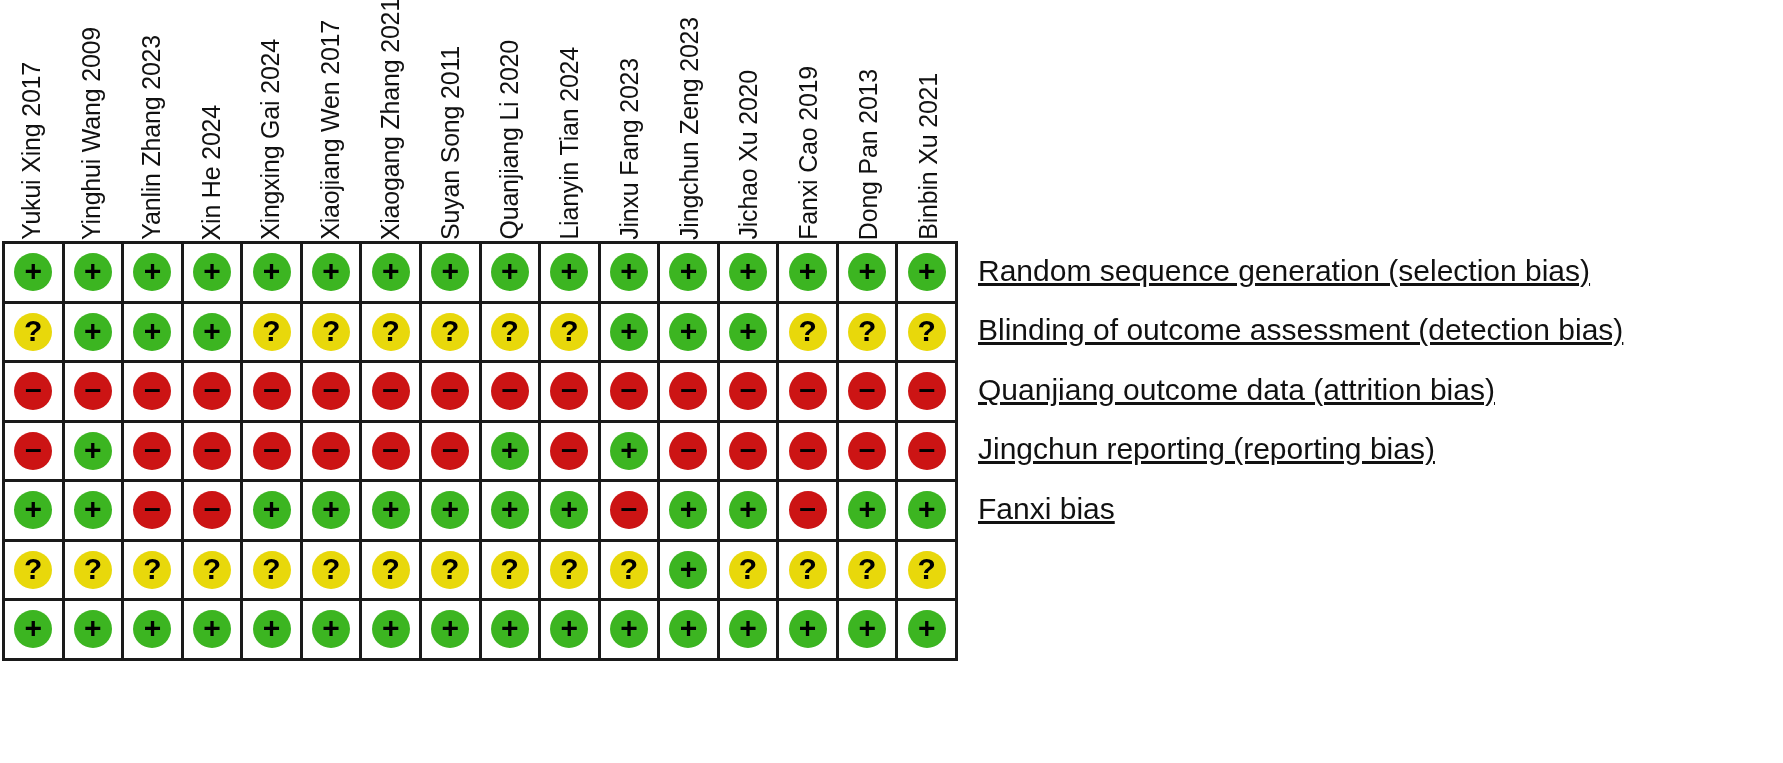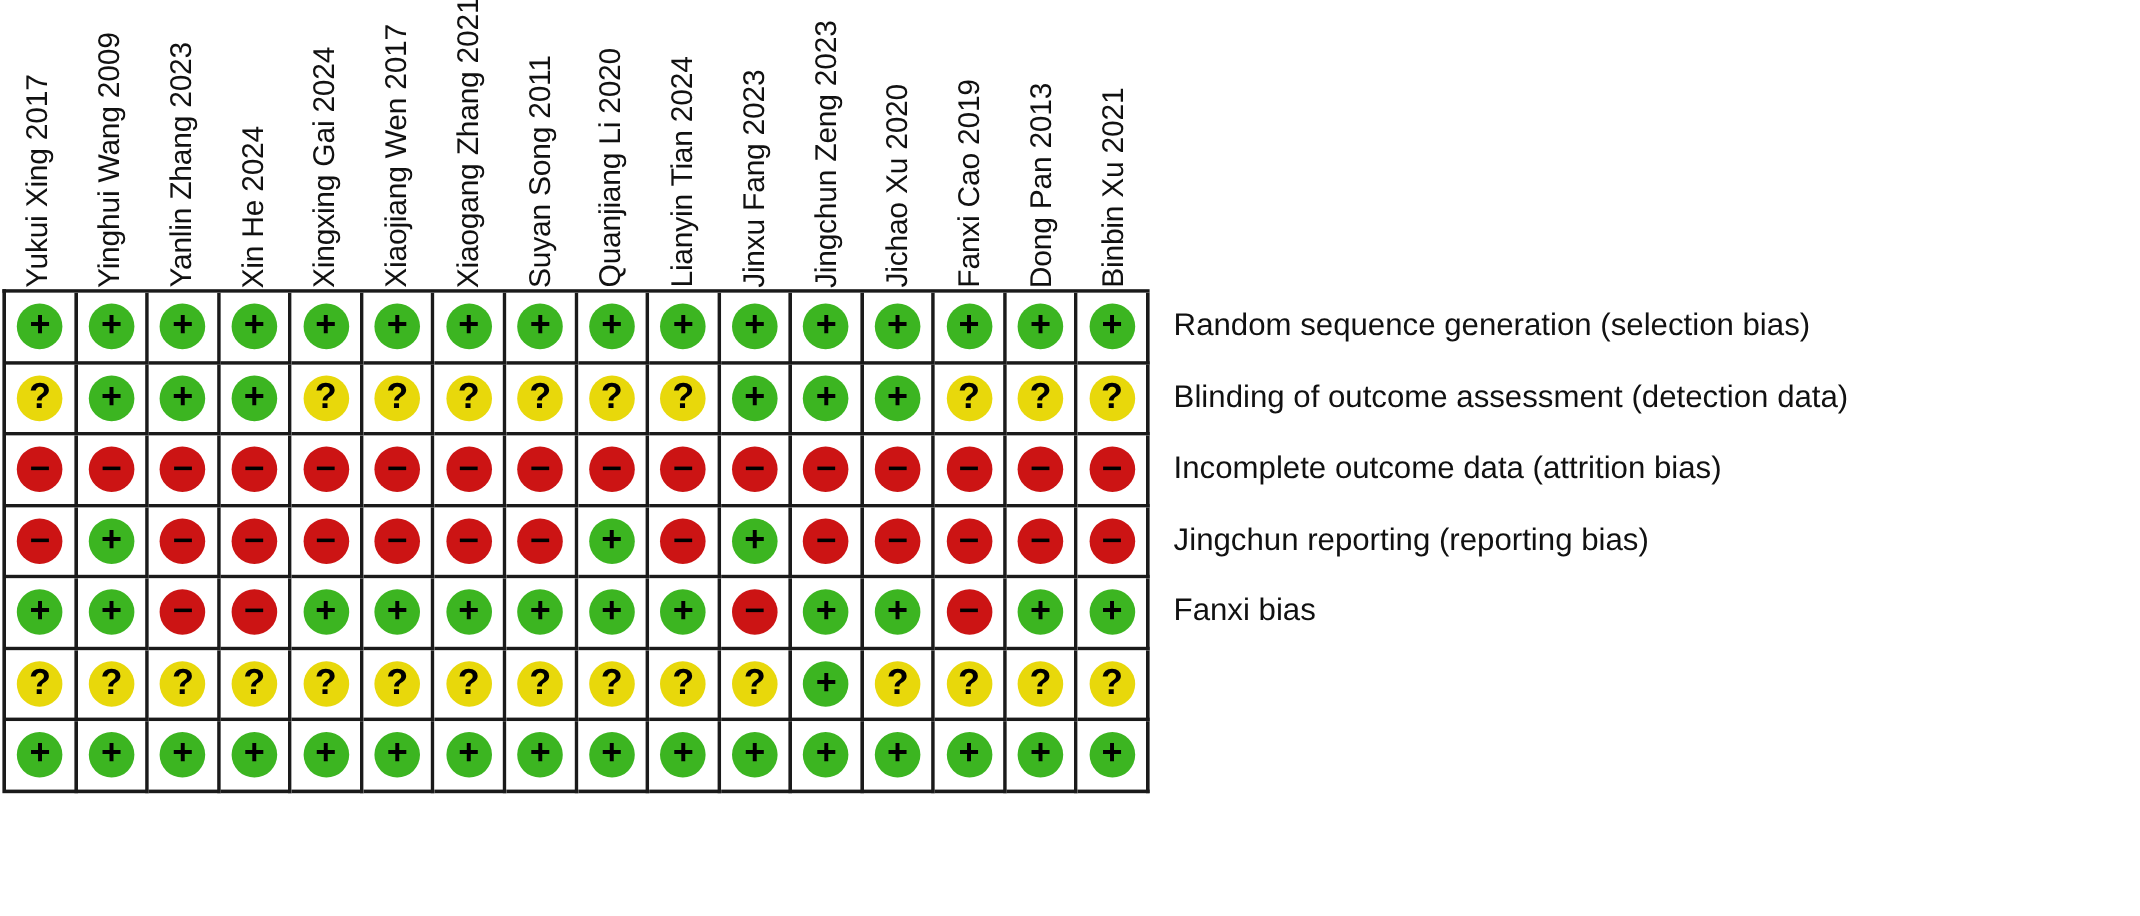--- a/index.html
+++ b/index.html
@@ -117,25 +117,26 @@
   #row-labels {
     position: absolute;
     left: 968px;
     top: 241px;
     width: 815px;
   }
   .row-label {
     height: 59.5px;
     display: flex;
     align-items: center;
-    font-size: 26px;
+    font-size: 30px;
     color: #111111;
     white-space: nowrap;
     padding-left: 10px;
     box-sizing: border-box;
+    text-decoration: underline;
   }
 </style>
 </head>
 <body>
 
 <div id="rob-figure">
 
   <div id="matrix-block">
 
     <div id="column-headers">
@@ -539,19 +540,19 @@
           <div class="grid-cell">
             <span class="bubble low glyph-plus"></span>
           </div>
         </div>
       </div>
 
   </div>
 
   <div id="row-labels">
       <div class="row-label">Random sequence generation (selection bias)</div>
-      <div class="row-label">Blinding of outcome assessment (detection data)</div>
-      <div class="row-label">Incomplete outcome data (attrition bias)</div>
+      <div class="row-label">Blinding of outcome assessment (detection bias)</div>
+      <div class="row-label">Quanjiang outcome data (attrition bias)</div>
       <div class="row-label">Jingchun reporting (reporting bias)</div>
       <div class="row-label">Fanxi bias</div>
     </div>
 
 </div>
 
 </body></html>

